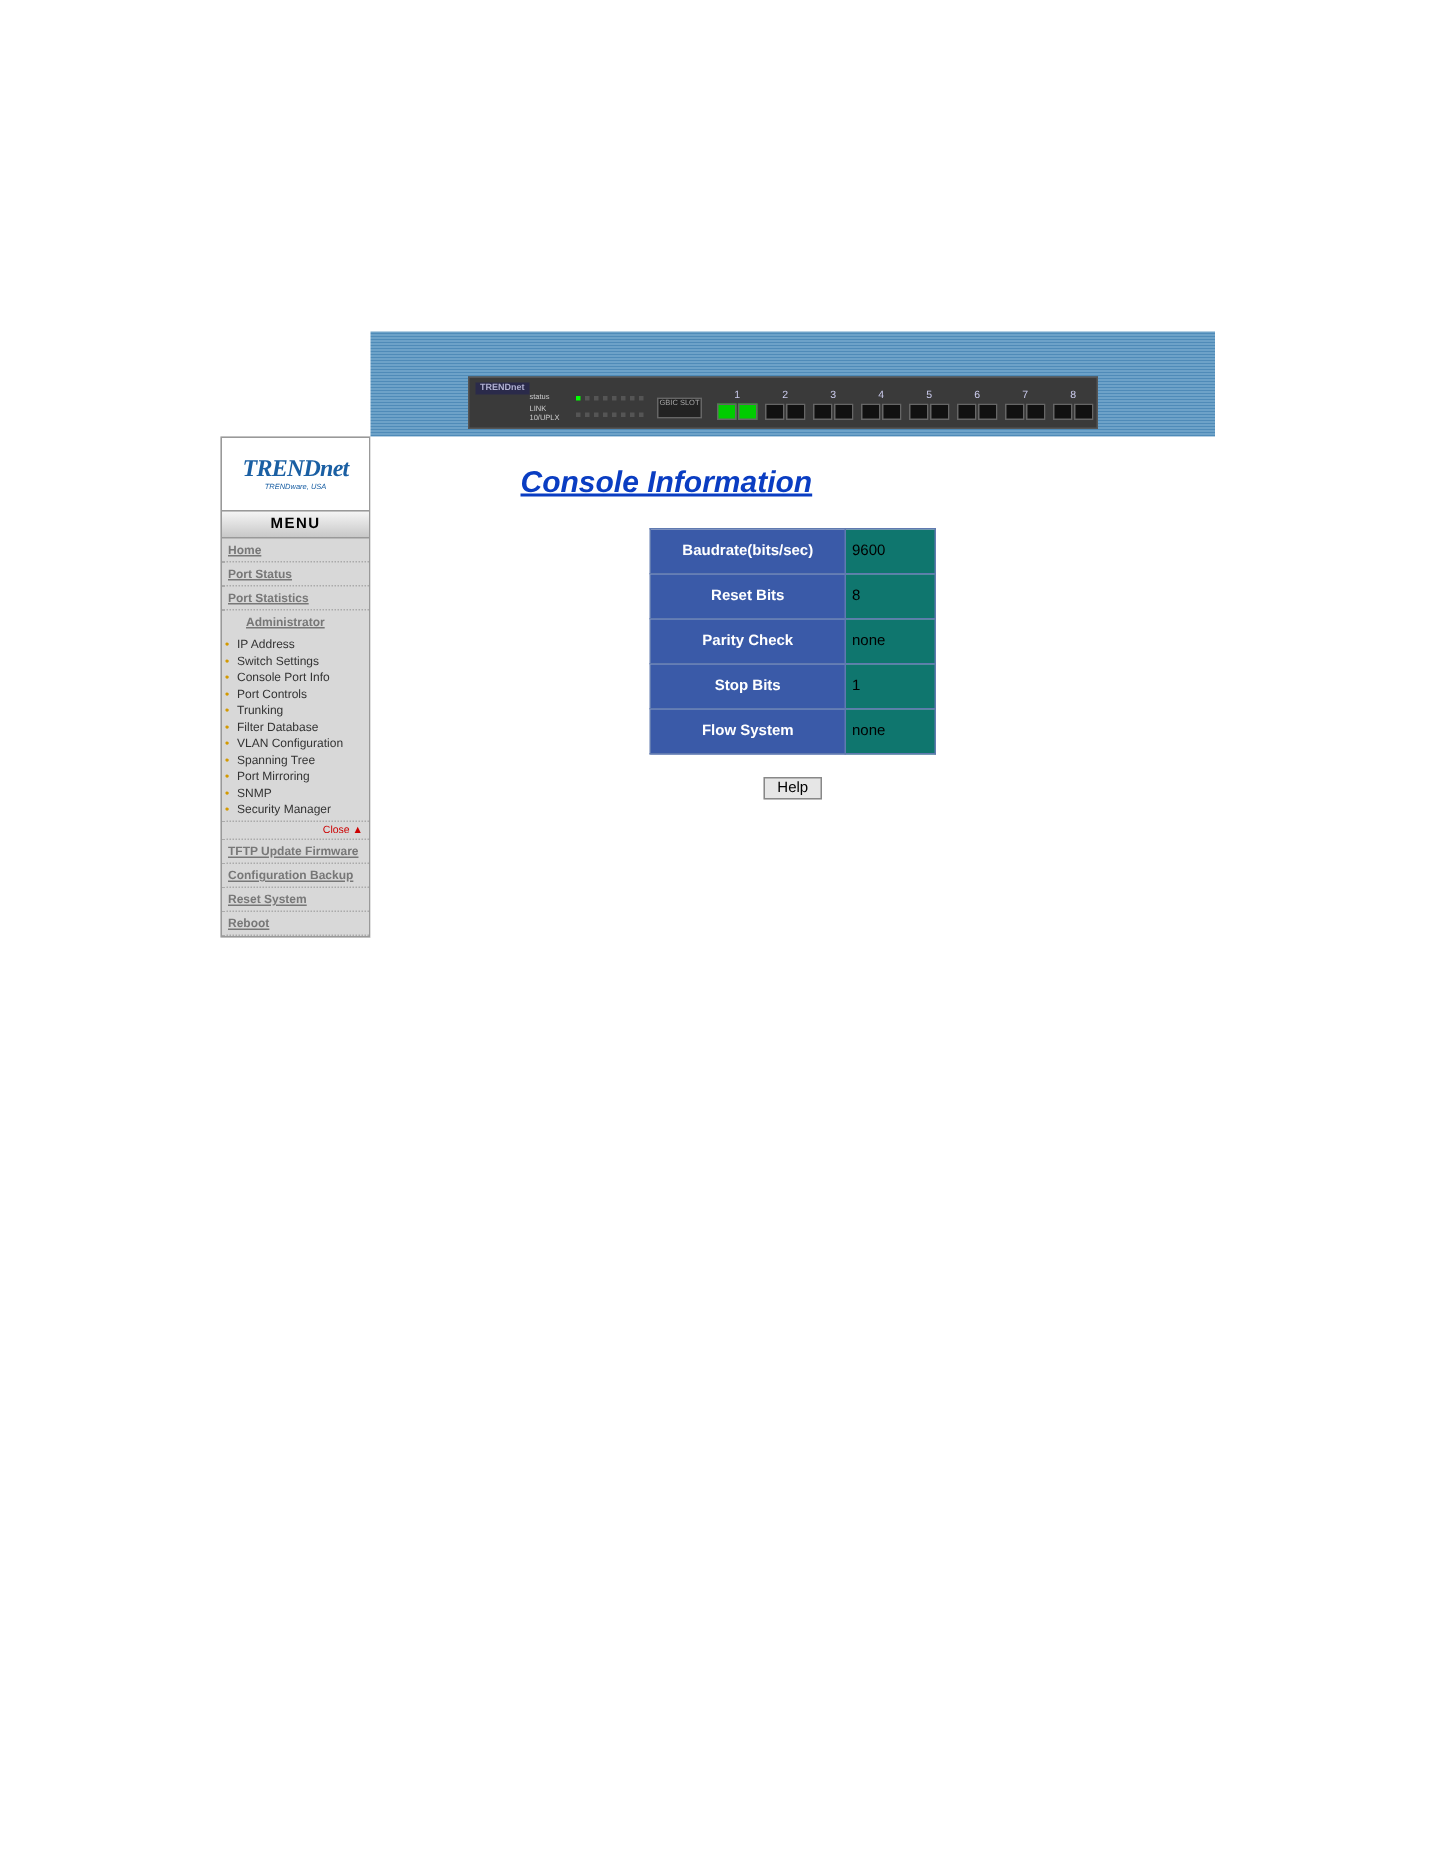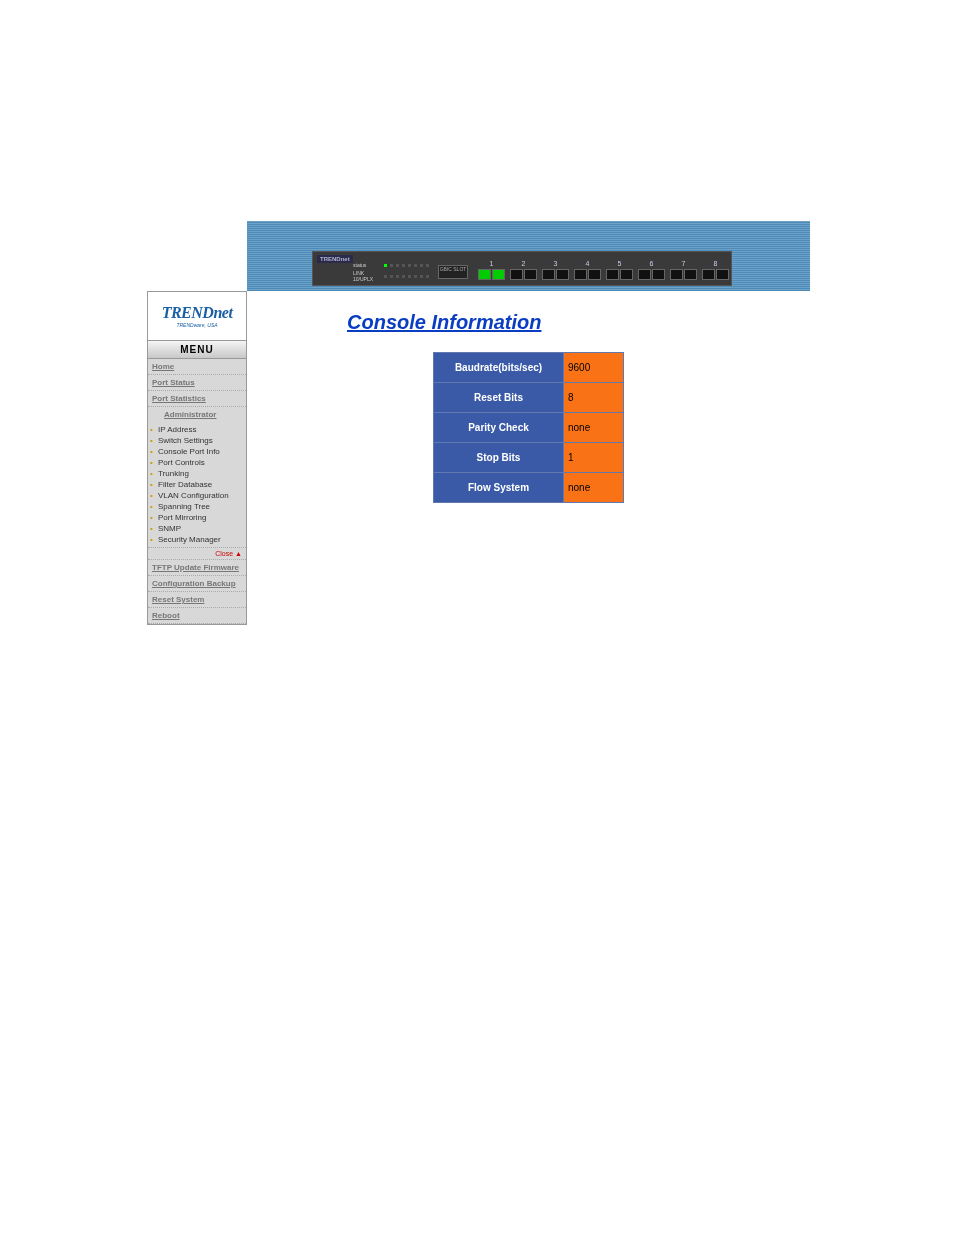--- a/index.html
+++ b/index.html
@@ -33,21 +33,21 @@
   .sub-list li { padding: 1px 0; color: #333; cursor: pointer; position: relative; }
   .sub-list li::before { content: "•"; color: #d49a00; position: absolute; left: -8px; }
   .close-row { text-align: right; padding: 2px 4px; font-size: 7px; color: #c00; border-bottom: 1px dotted #aaa; }
   .close-row .up { color: #c00; }
   .main { flex: 1; background: #fff; padding: 20px 30px; }
   .page-title { font-family: Arial, sans-serif; font-size: 20px; font-weight: bold; font-style: italic; color: #0a3dc2; text-decoration: underline; padding-left: 70px; position: relative; }
   .page-title::after { content: ""; position: absolute; left: 240px; right: 180px; top: 50%; }
   .info-table { margin: 18px auto 0; border-collapse: collapse; font-size: 10px; }
   .info-table td { border: 1px solid #607ab0; padding: 1px 4px; height: 30px; }
   .info-table td.k { background: #3a5aa8; color: #fff; font-weight: bold; text-align: center; width: 130px; }
-  .info-table td.v { background: #f97316; color: #000; width: 60px; }
+  .info-table td.v { background: #0f766e; color: #000; width: 60px; }
   .btn-row { text-align: center; margin-top: 12px; }
   .btn { font-size: 10px; padding: 1px 8px; background: #e6e6e6; border: 1px solid #888; cursor: pointer; }
 </style>
 </head>
 <body>
 
 <div class="page">
  <div class="app">
   <div class="banner">
     <div class="device-panel">
@@ -190,16 +190,19 @@
                 <td class="k">Stop Bits</td>
                 <td class="v">1</td>
               </tr>
         <tr>
                 <td class="k">Flow System</td>
                 <td class="v">none</td>
               </tr>
       </tbody>
           </table>
 
+      <div class="btn-row">
+        <button class="btn">Help</button>
+      </div>
     </div>
   </div>
  </div>
 </div>
 
 </body></html>

